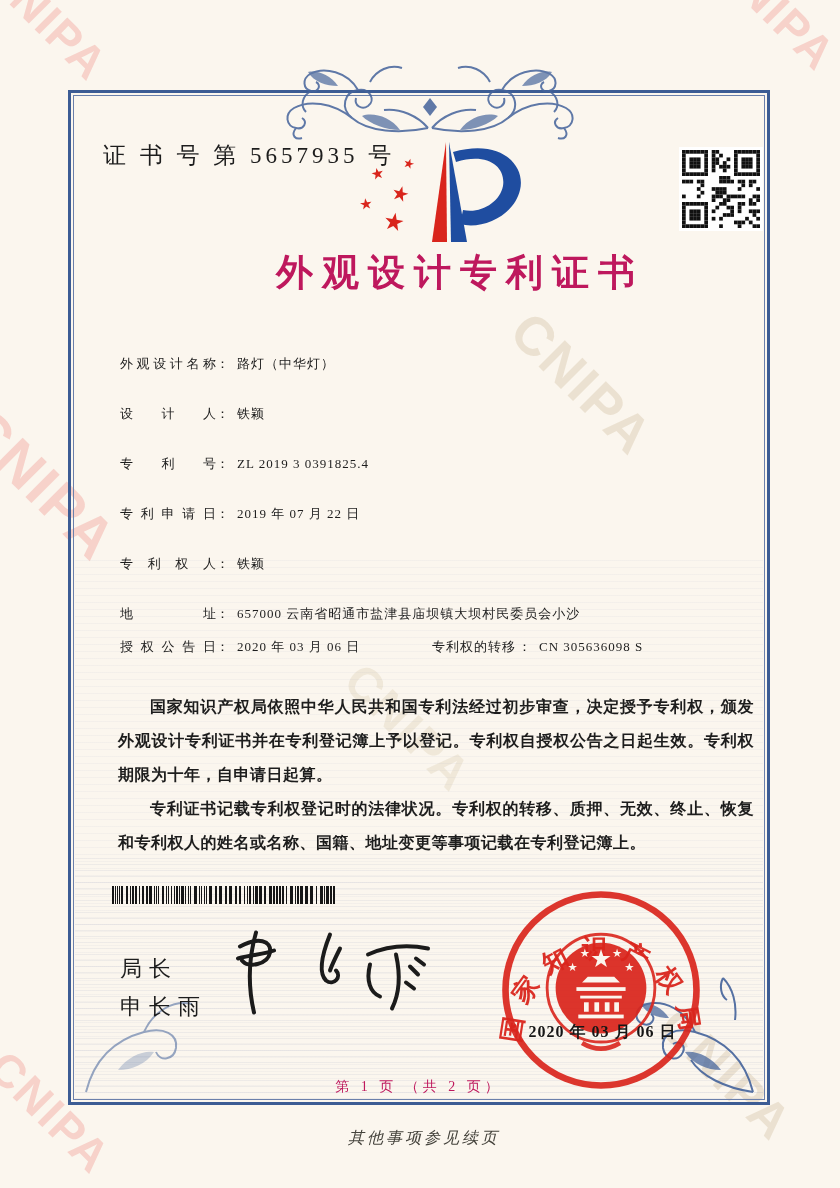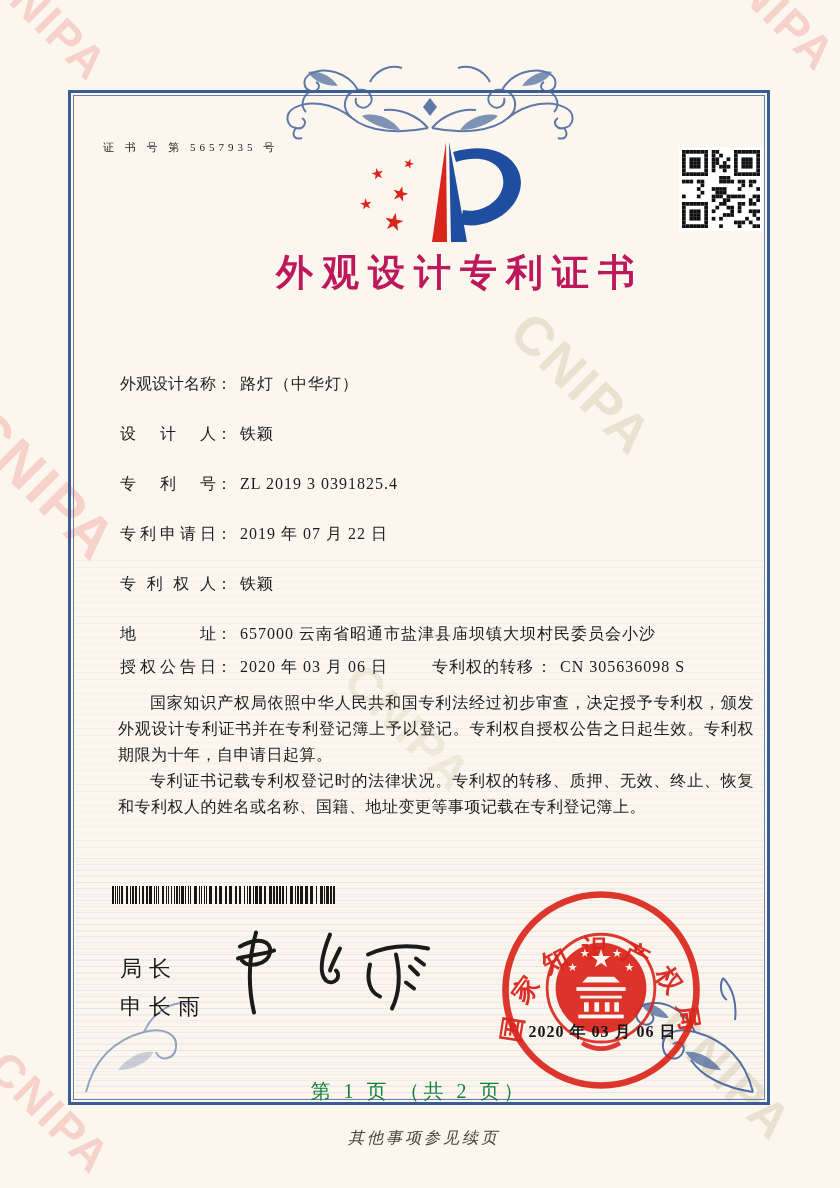--- a/index.html
+++ b/index.html
@@ -23,52 +23,52 @@
     border:3px solid #3c5c94;z-index:1;box-sizing:border-box;
   }
   .frame::after{
     content:'';position:absolute;inset:2px;border:1px solid #6a7fab;
   }
   .waves1{position:absolute;left:75px;top:560px;width:688px;height:543px;z-index:1;
     background:repeating-linear-gradient(180deg, rgba(125,135,175,0.06) 0px, rgba(125,135,175,0.06) 1px, transparent 1px, transparent 7px);}
   .waves2{position:absolute;left:75px;top:858px;width:688px;height:245px;z-index:1;
     background:repeating-linear-gradient(180deg, rgba(120,130,170,0.10) 0px, rgba(120,130,170,0.10) 1px, transparent 1px, transparent 6px);}
   .content{position:absolute;inset:0;z-index:2;}
-  .cert-no{position:absolute;left:103px;top:140px;font-size:11px;letter-spacing:4px;}
+  .cert-no{position:absolute;left:103px;top:140px;font-size:23px;letter-spacing:4px;}
   .logo{position:absolute;left:350px;top:136px;width:190px;height:110px;}
   .qr{position:absolute;left:679px;top:147px;width:78px;height:78px;background:#fff;padding:3px;}
   .title{
     position:absolute;left:68px;top:248px;width:784px;text-align:center;
     font-size:37px;font-weight:bold;letter-spacing:9px;color:#be185d;
   }
-  .fields{position:absolute;left:120px;top:372px;width:640px;font-size:16px;}
+  .fields{position:absolute;left:120px;top:352px;width:640px;font-size:13px;}
   .frow{display:flex;align-items:flex-start;margin-bottom:27px;line-height:23px;}
   .flabel{display:inline-block;width:96px;text-align:justify;text-align-last:justify;flex:none;}
   .fcolon{flex:none;margin-right:8px;}
   .fvalue{letter-spacing:1px;}
   .grant-row{display:flex;}
   .grant-cell1{width:312px;display:flex;flex:none;}
   .grant-cell2{display:flex;}
   .grant-cell2 .glabel{margin-right:2px;letter-spacing:1px;}
   .body-text{
     position:absolute;left:118px;top:690px;width:636px;
-    font-size:16px;line-height:26px;text-align:justify;letter-spacing:0.5px;
+    font-size:16px;line-height:34px;text-align:justify;letter-spacing:0.5px;font-weight:bold;
   }
   .body-text p{margin:0;text-indent:2em;}
   .barcode{position:absolute;left:112px;top:886px;width:226px;height:20px;}
   .director{position:absolute;left:120px;top:950px;font-size:22px;letter-spacing:7px;line-height:38px;}
   .signature{position:absolute;left:218px;top:918px;width:230px;height:105px;}
   .seal{position:absolute;left:497px;top:886px;width:208px;height:208px;z-index:3;}
   .seal-date{
     position:absolute;left:510px;top:1022px;width:185px;text-align:center;z-index:4;
     font-size:16px;font-weight:bold;letter-spacing:1px;color:#161616;
   }
   .page-indicator{
     position:absolute;left:68px;top:1078px;width:702px;text-align:center;
-    font-size:20px;letter-spacing:4px;color:#15803d;
+    font-size:14px;letter-spacing:4px;color:#be185d;
   }
   .continuation{
     position:absolute;left:4px;top:1128px;width:840px;text-align:center;
     font-size:16px;letter-spacing:3px;color:#45433c;font-style:italic;
   }
   .ornament-top{position:absolute;left:250px;top:46px;width:360px;height:95px;z-index:2;}
   .corner-br{position:absolute;left:625px;top:960px;width:140px;height:140px;z-index:2;}
   .corner-bl{position:absolute;left:74px;top:960px;width:140px;height:140px;z-index:2;transform:scaleX(-1);}
 </style>
 </head>

